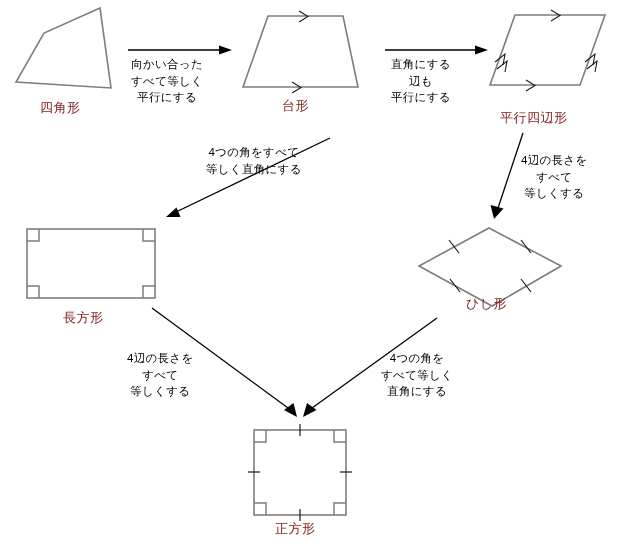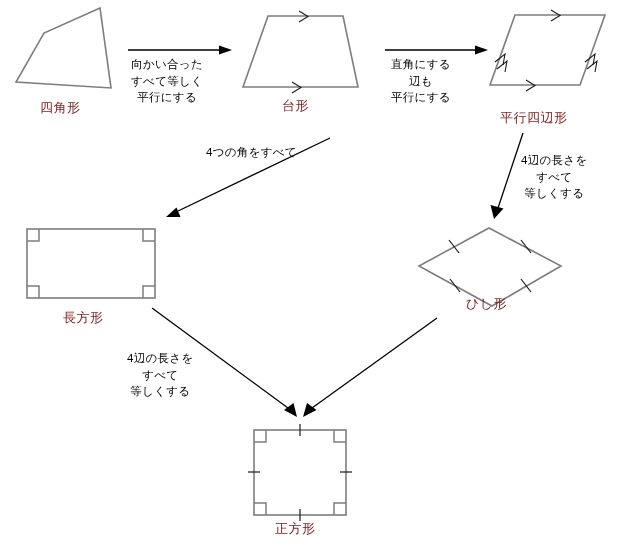--- a/index.html
+++ b/index.html
@@ -216,28 +216,34 @@
   </div>
 
   <div class="edge-label" style="left:391px; top:56px;">
     <div>直角にする</div>
     <div>辺も</div>
     <div>平行にする</div>
   </div>
 
   <div class="edge-label" style="left:169px; top:144px;margin-left:37px;">
     <div>4つの角をすべて</div>
+    <div>等しく直角にする</div>
   </div>
 
   <div class="edge-label" style="left:521px; top:152px;">
     <div>4辺の長さを</div>
     <div>すべて</div>
     <div>等しくする</div>
   </div>
 
   <div class="edge-label" style="left:127px; top:350px;">
     <div>4辺の長さを</div>
     <div>すべて</div>
     <div>等しくする</div>
   </div>
 
+  <div class="edge-label" style="left:381px; top:350px;">
+    <div>4つの角を</div>
+    <div>すべて等しく</div>
+    <div>直角にする</div>
+  </div>
 
 </div>
 
 </body></html>

